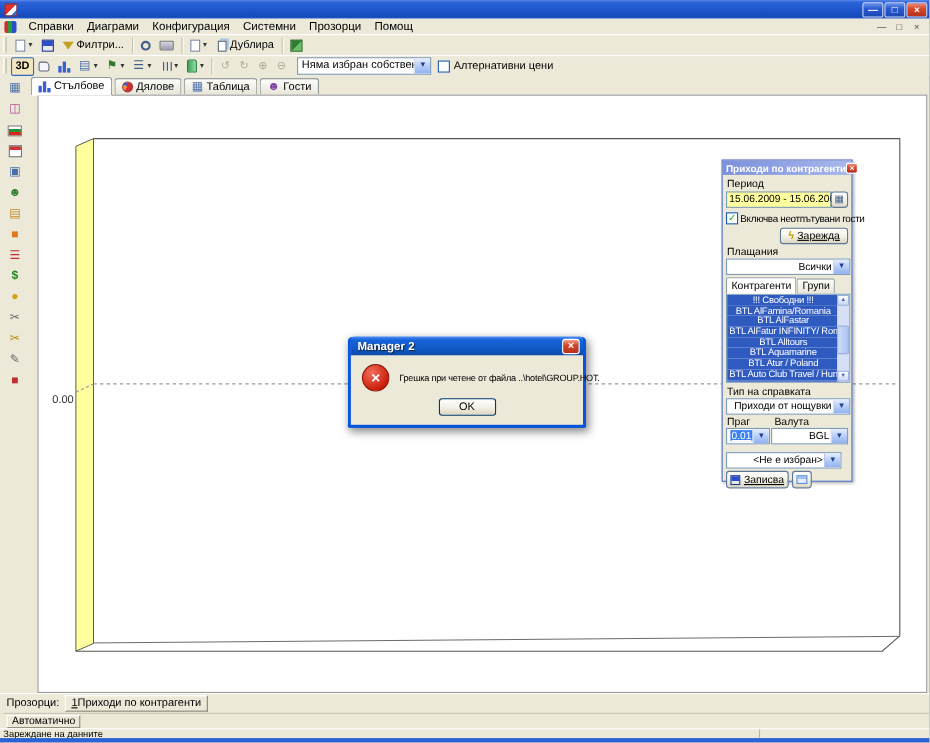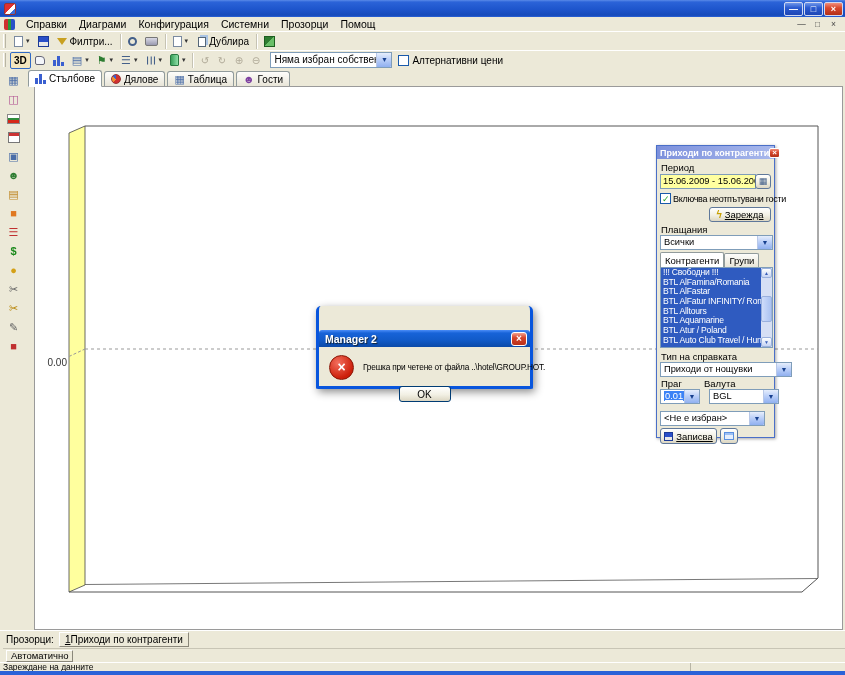--- a/index.html
+++ b/index.html
@@ -115,46 +115,46 @@
   .xp-btn { border:1px solid #5f789a; border-radius:3px; display:flex; align-items:center; justify-content:center;
     gap:3px; background:linear-gradient(180deg,#ffffff,#f2f0e4 55%,#dcd6c2); font-size:9.5px; }
   .bolt { color:#c8a000; font-weight:bold; font-size:10px; }
   .combo-pay { position:absolute; left:3px; top:89px; width:113px; }
   .ptabs { position:absolute; left:3px; top:106px; height:15px; display:flex; align-items:flex-end; }
   .ptab { height:14px; display:flex; align-items:center; padding:4px 4px; font-size:9.5px;
     border:1px solid #919B9C; border-bottom:none; border-radius:2px 2px 0 0;
     background:linear-gradient(#fdfdfb,#e8e5d8); }
   .ptab.active { background:#fff; height:15px; z-index:1; }
   .lb { position:absolute; left:3px; top:121px; width:113px; height:81px; border:1px solid #7F9DB9;
-    background:#fff; overflow:hidden; }
+    background:#fff; overflow:hidden;text-align:center; }
   .li { height:9.7px; line-height:9.8px; width:102px; background:#2F5BC0; color:#fff;
     font-size:8.6px; letter-spacing:-0.2px; padding:0 2px; white-space:nowrap; overflow:hidden; }
   .sb { position:absolute; right:0; top:0; bottom:0; width:11px; background:#d6dff5;
     display:flex; flex-direction:column; }
   .sb-btn { height:10px; flex:none; border:1px solid #9ab0dd; border-radius:2px; font-size:5px; color:#3a5fb8;
     display:flex; align-items:center; justify-content:center; background:linear-gradient(#fdfefe,#c6d4f4); }
   .sb-thumb { flex:none; height:26px; margin-top:18px; border:1px solid #9ab0dd; border-radius:2px;
     background:linear-gradient(90deg,#cfdcfa,#aac2f2); }
   .sb-spacer { flex:1; }
-  .combo-type { position:absolute; left:3px; top:216px; width:132px; font-size:9px; }
+  .combo-type { position:absolute; left:3px; top:216px; width:113px; font-size:9px; }
   .combo-prag { position:absolute; left:3px; top:243px; width:40px; }
   .combo-prag .selval { background:#3b82f6; color:#fff; padding:0 1px;text-decoration:underline; }
-  .combo-curr { position:absolute; left:52px; top:243px; width:70px; }
+  .combo-curr { position:absolute; left:44px; top:243px; width:70px; }
   .combo-nsel { position:absolute; left:3px; top:265px; width:105px; }
-  .rpanel .combo { height:15px; font-size:9.3px; line-height:13px; }
+  .rpanel .combo { height:15px; font-size:9.3px; line-height:13px;text-align:right; }
   .save-btn { position:absolute; left:3px; top:282px; width:57px; height:16px; }
   .small-btn { position:absolute; left:63px; top:282px; width:18px; height:16px; }
 
   
   .dialog { position:absolute; left:316px; top:306px; width:217px; height:83px; z-index:9;
     background:#ECE9D8; border:3px solid #0855DD; border-top:none; border-radius:5px 5px 2px 2px;
     box-shadow:2px 3px 8px rgba(0,0,0,.45); }
   .dlg-title { height:17px; display:flex; align-items:center; padding:0 3px 0 6px; color:#fff;
     font-weight:bold; font-size:10.5px; border-radius:3px 3px 0 0; text-shadow:1px 1px 1px #123;
-    background:linear-gradient(180deg,#4b8df8 0%,#1763d8 18%,#115ac8 60%,#0b4aa8 100%);margin-top:24px; }
+    background:linear-gradient(180deg,#4b8df8 0%,#1763d8 18%,#115ac8 60%,#0b4aa8 100%); }
   .dlg-close { margin-left:auto; width:16px; height:14px; border:1px solid #fff; border-radius:3px;
     background:linear-gradient(#f2a08c,#d5442a 40%,#b8301a); color:#fff; font-size:10px; line-height:12px;
     text-align:center; font-weight:bold; text-shadow:none; }
   .dlg-body { position:relative; height:60px; }
   .err-icon { position:absolute; left:10px; top:8px; width:25px; height:25px; border-radius:50%;
     background:radial-gradient(circle at 35% 30%,#f36f5e,#cc1f0a 70%); border:1px solid #8a1505;
     color:#fff; font-weight:bold; font-size:14px; line-height:23px; text-align:center; }
   .err-msg { position:absolute; left:44px; top:15px; font-size:8.3px; letter-spacing:-0.2px; white-space:nowrap; }
   .ok-btn { position:absolute; left:50%; transform:translateX(-50%); top:39px; width:52px; height:16px;
     border:1px solid #003C74; font-size:10px; }

